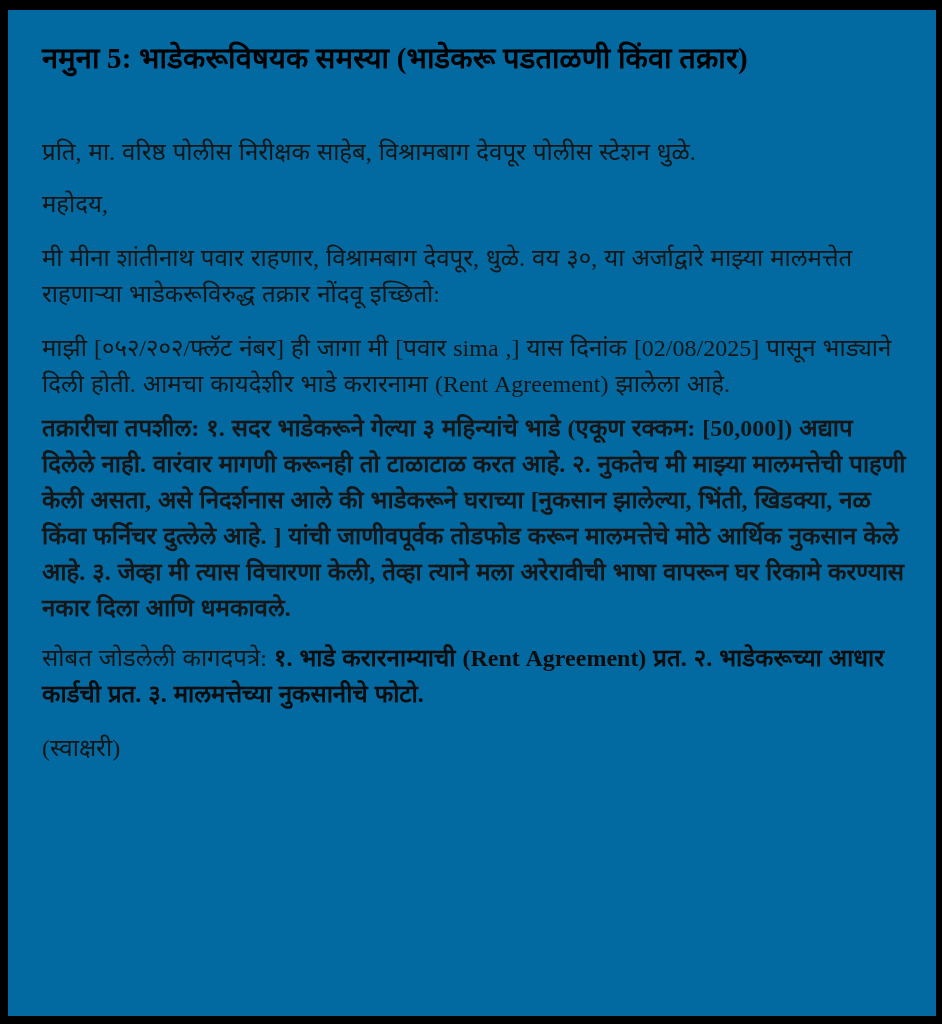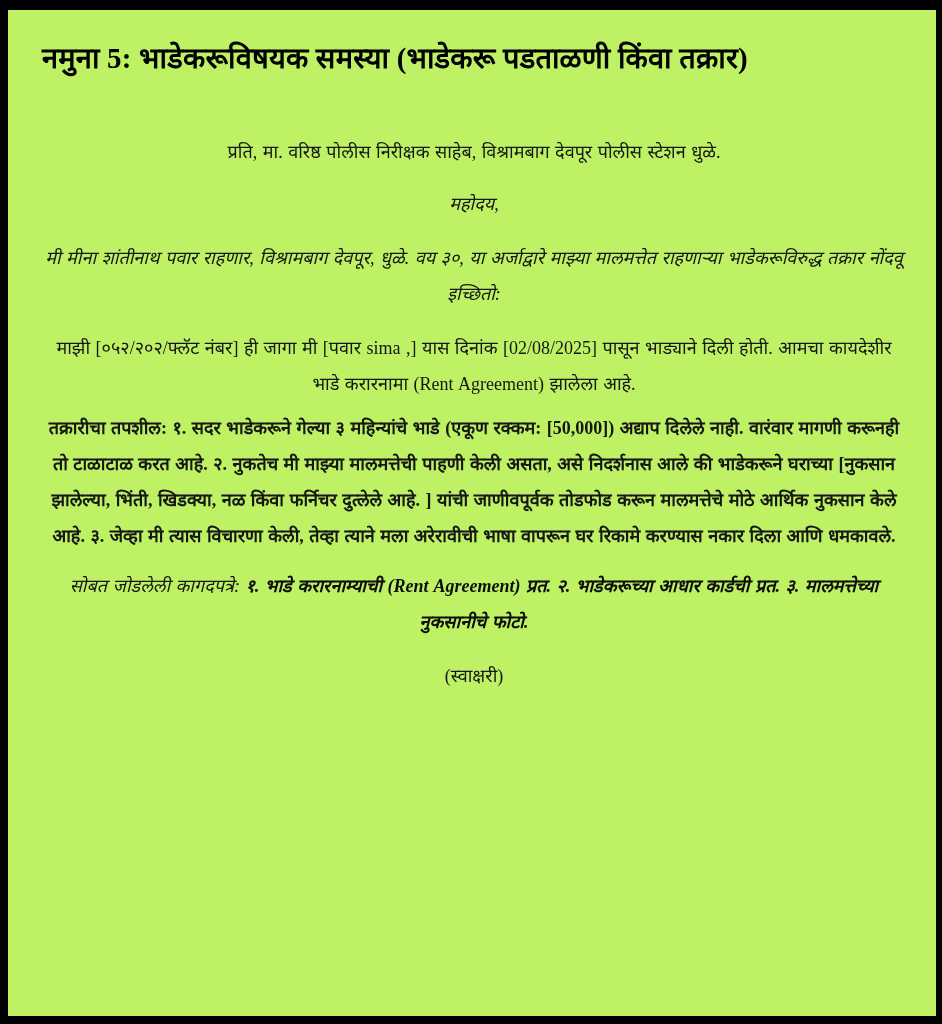--- a/index.html
+++ b/index.html
@@ -4,46 +4,46 @@
 <style>
   * { margin: 0; padding: 0; box-sizing: border-box; }
   html, body {
     background: #ffffff;
     font-family: "Liberation Serif", "DejaVu Serif", serif;
   }
   .page {
     position: relative;
     width: 942px;
     height: 1024px;
-    background: #bef264;
+    background: #0369a1;
     border-top: 10px solid #000000;
     border-left: 8px solid #000000;
     border-right: 6px solid #000000;
     border-bottom: 8px solid #000000;
     padding: 16px 30px 0 34px;
     overflow: hidden;
     color: #161616;
   }
   .doc-title {
     font-size: 29px;
     line-height: 44px;
     font-weight: 700;
     color: #000000;
     margin: 10px 0 54px 0;
     letter-spacing: 0.2px;
   }
   .doc-line, .doc-para {
-    font-size: 18px;
+    font-size: 24px;
     line-height: 36px;
-    text-align: center;
+    text-align: left;
     word-spacing: 1px;
   }
   .doc-line { margin-bottom: 16px; }
   .mb-s  { margin-bottom: 14px; font-weight: bold; }
-  .mb-m  { margin-bottom: 18px; font-style: italic; }
+  .mb-m  { margin-bottom: 18px; }
   .mb-l  { margin-bottom: 8px; }
   .bold  { font-weight: 700; color: #0d0d0d; }
 </style>
 </head>
 <body>
 
 <div class="page">
 
   <h1 class="doc-title">नमुना 5: भाडेकरूविषयक समस्या (भाडेकरू पडताळणी किंवा तक्रार)</h1>
 

